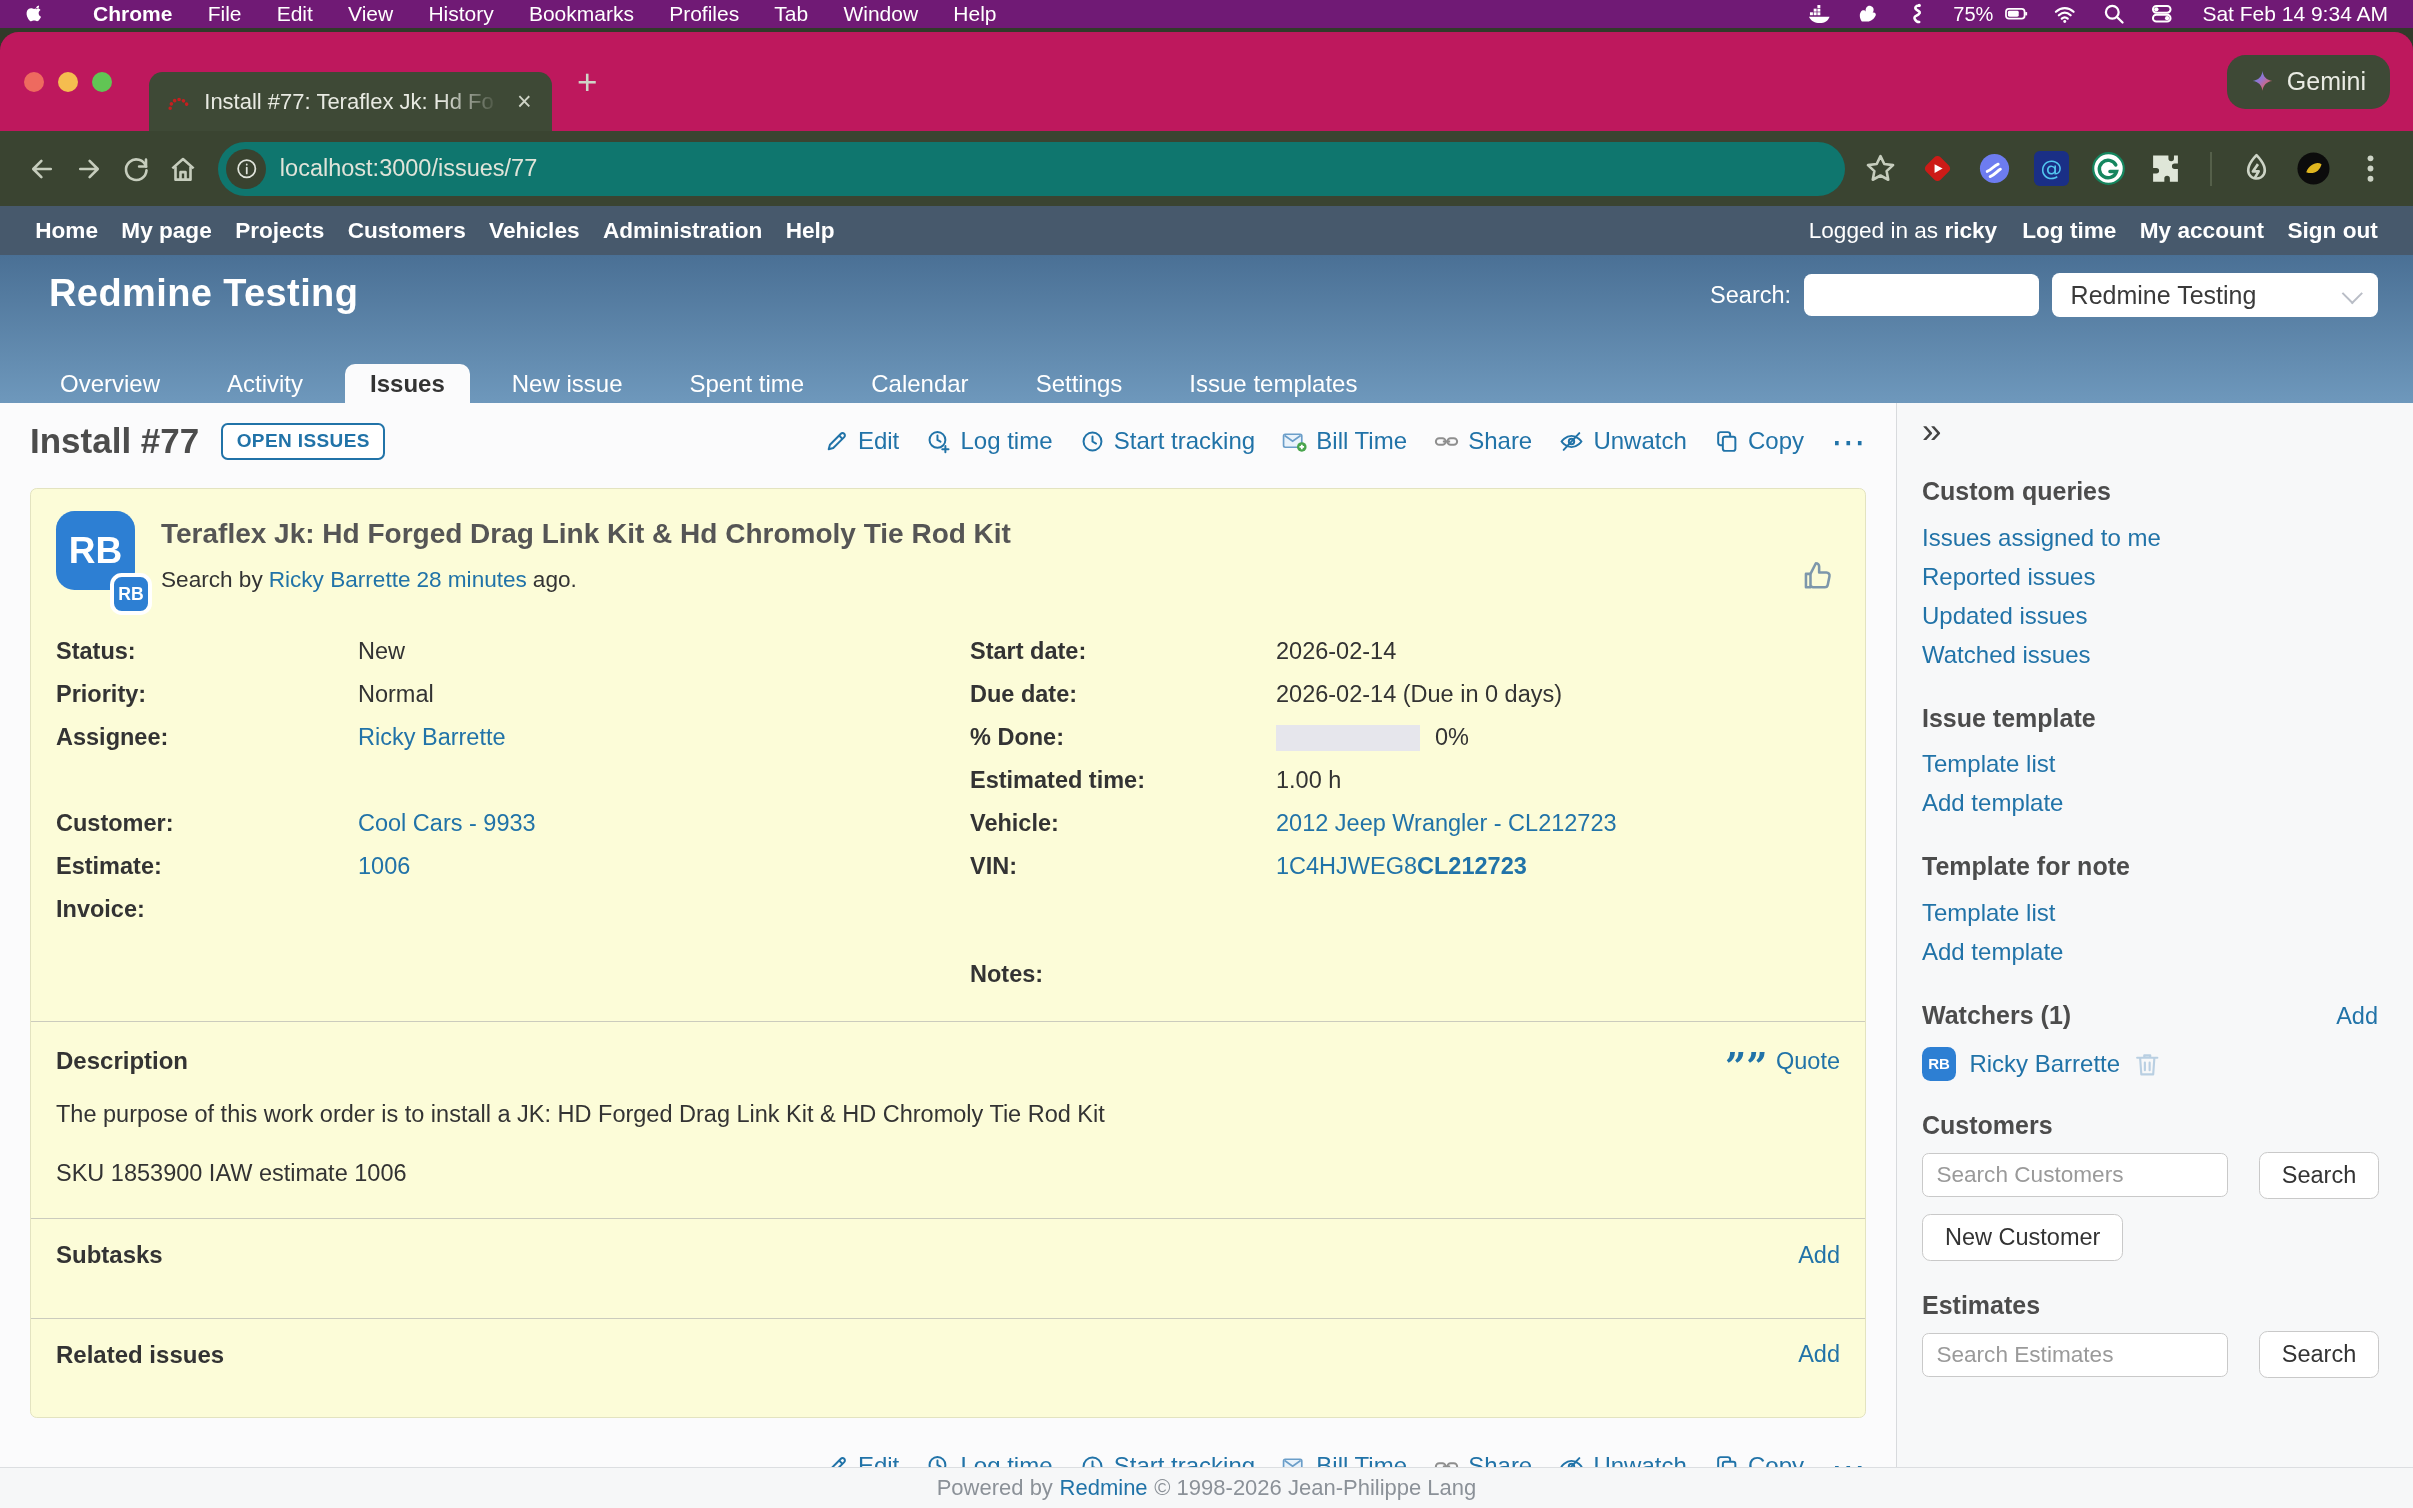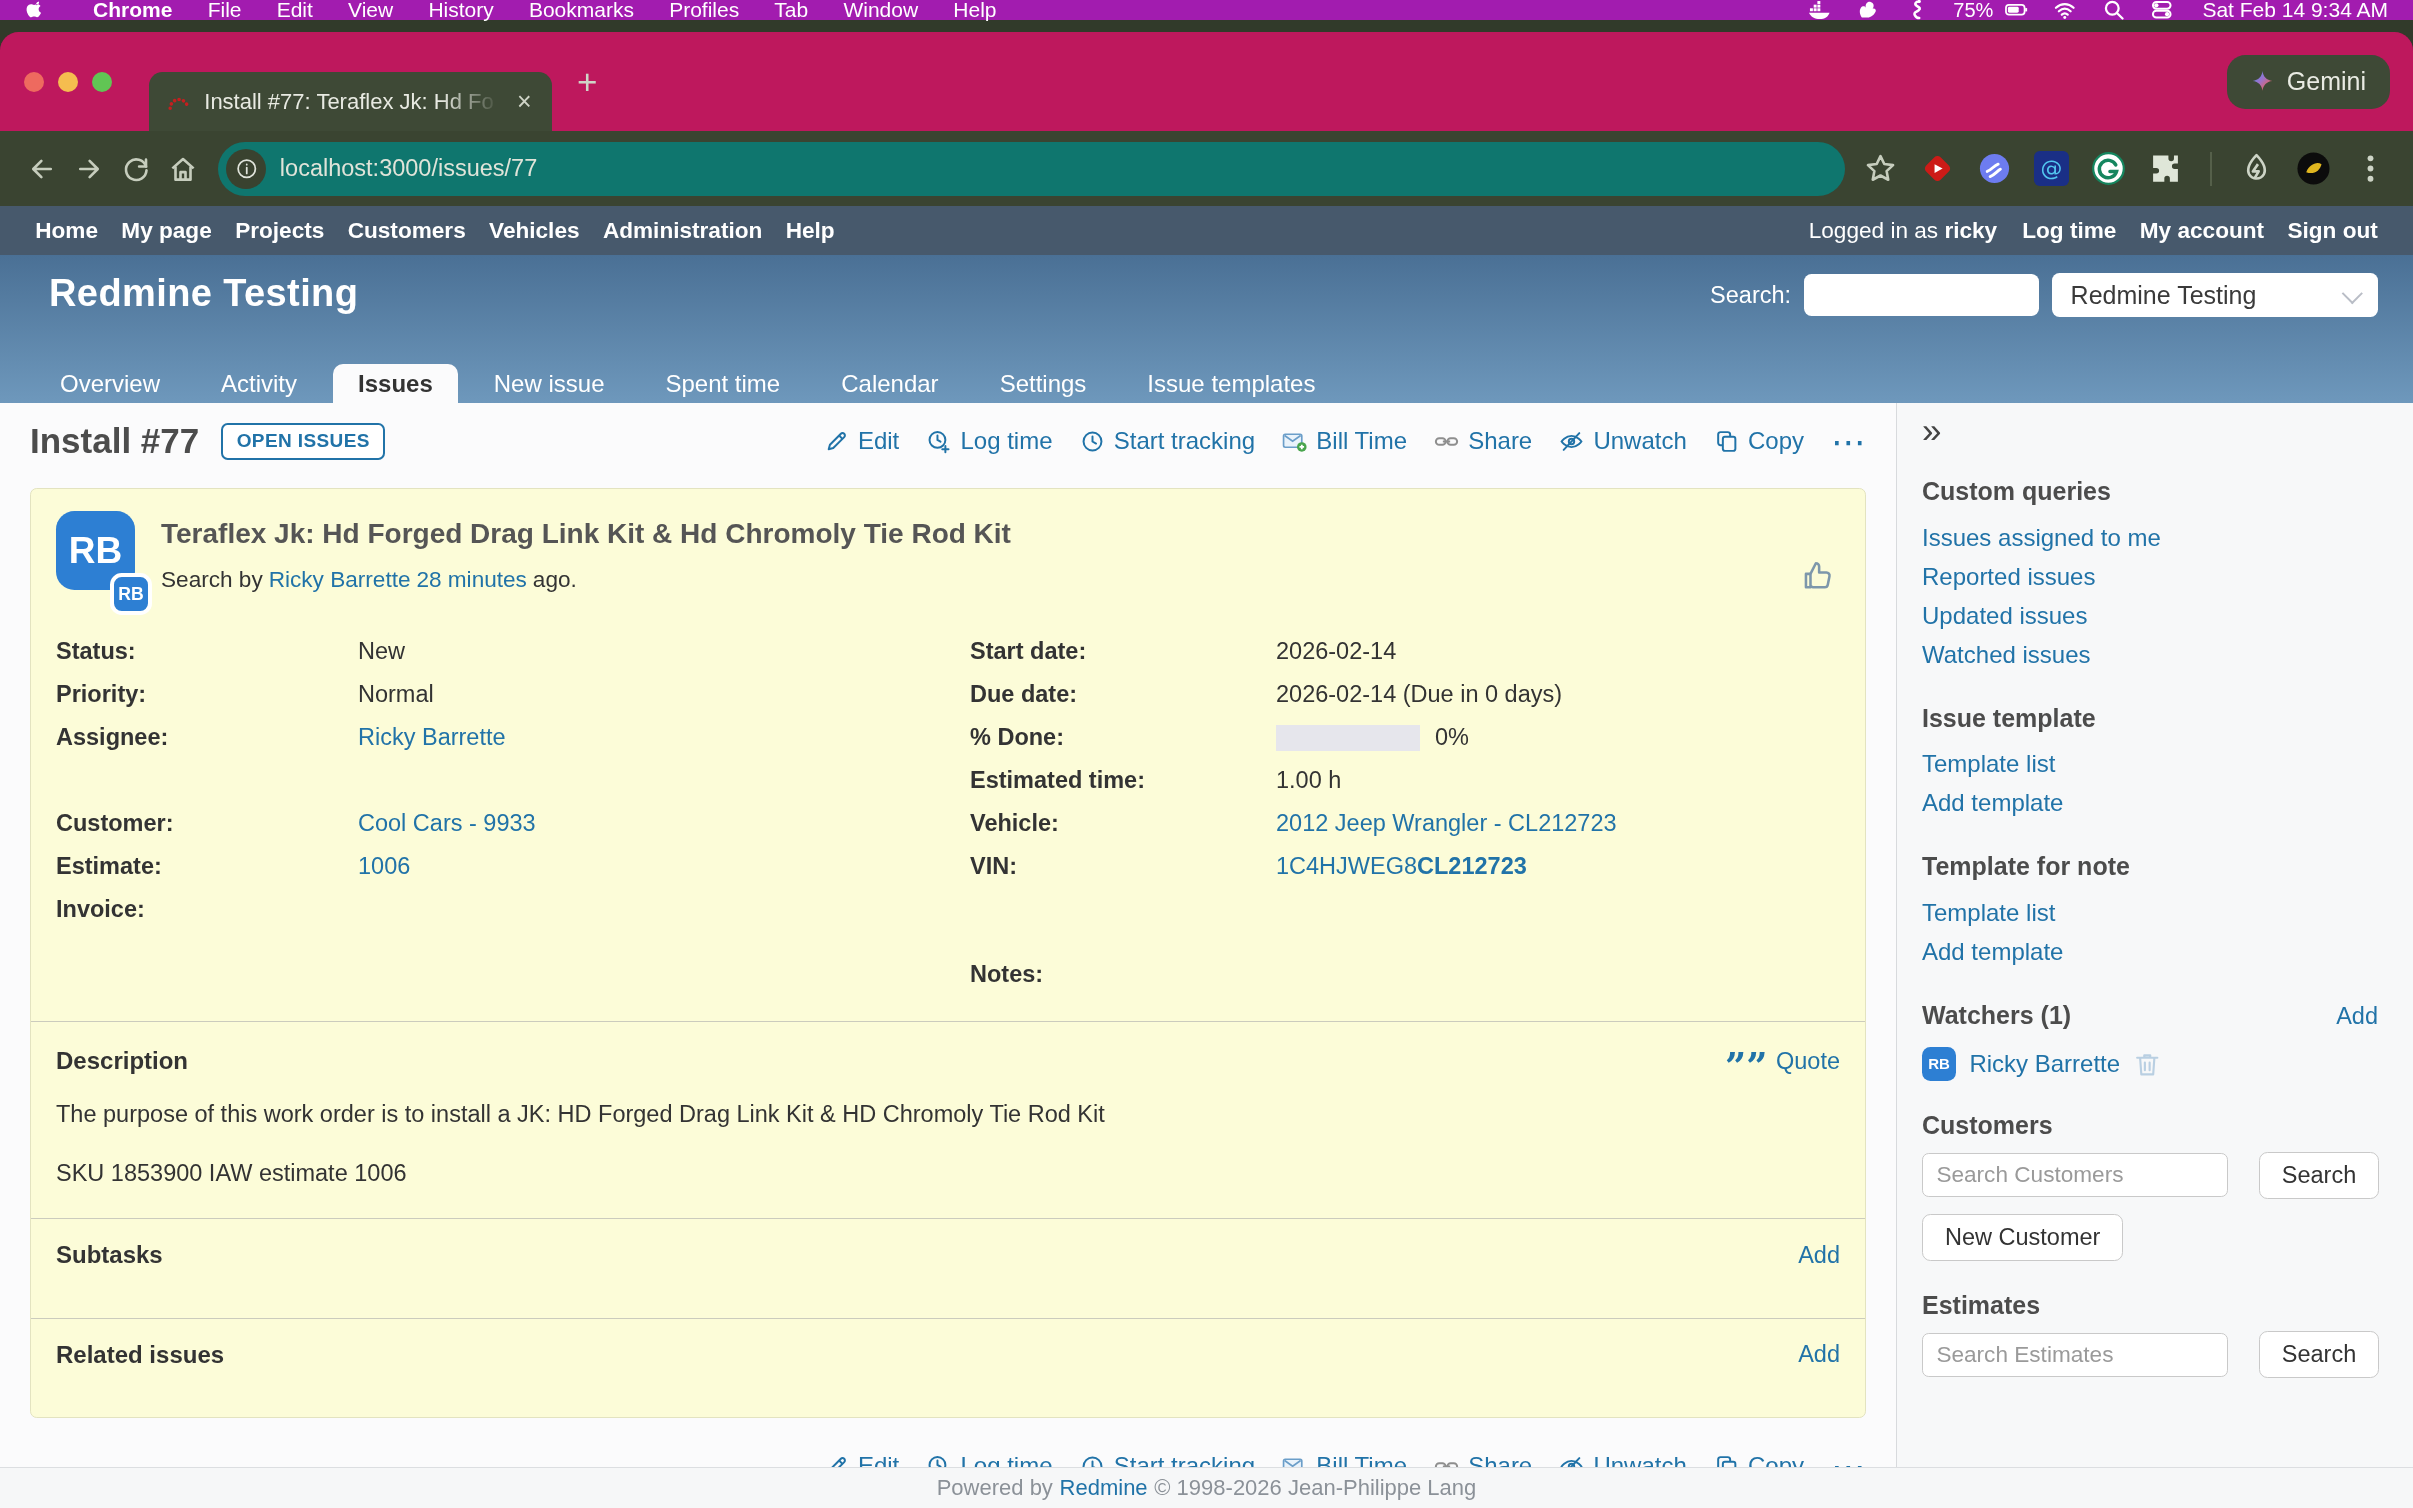--- a/index.html
+++ b/index.html
@@ -4,21 +4,21 @@
 <style>
   html,body{margin:0;padding:0;}
   body{width:2413px;height:1508px;overflow:hidden;background:#313a2a;
        font-family:"Liberation Sans","DejaVu Sans",sans-serif;color:#333;}
   a{text-decoration:none;cursor:pointer;}
   .lnk{color:#2173a8;}
   .icn{display:inline-flex;align-items:center;justify-content:center;}
   .icn svg{width:25px;height:25px;display:block;}
 
   
-  .menubar{height:20px;background:#a21caf;display:flex;align-items:center;
+  .menubar{height:28px;background:#701a75;display:flex;align-items:center;
            color:#fff;padding:0 25px;font-size:21px;}
   .menubar .apple svg{width:22px;height:22px;}
   .mb-menus{display:flex;align-items:center;margin-left:28.5px;}
   .mb-item{padding:0 17.6px;}
   .mb-item.bold{font-weight:bold;}
   .mb-right{margin-left:auto;display:flex;align-items:center;gap:25px;}
   .mb-right .icn svg{width:23.5px;height:23.5px;}
   .mb-batt{font-size:20px;margin-right:-13.4px;}
   .mb-clock{font-size:21px;margin-left:3.4px;white-space:nowrap;}
 
@@ -64,21 +64,21 @@
   .pageheader h1{position:absolute;left:49px;top:17px;margin:0;color:#fff;
                  font-size:38px;font-weight:600;letter-spacing:0.4px;}
   .searchrow{position:absolute;right:35px;top:18.4px;display:flex;align-items:center;gap:13.4px;
              color:#fff;font-size:23.5px;}
   .searchrow input{width:211px;height:42px;border:none;border-radius:7.5px;background:#fff;
                    font-size:22.6px;padding:0 11.7px;outline:none;}
   .projselect{width:289px;height:44px;background:#fff;border-radius:7.5px;display:flex;
               align-items:center;padding:0 18.4px;color:#3a3a3a;font-size:25px;}
   .chev{width:12.6px;height:12.6px;border-right:2.5px solid #b9bdc6;border-bottom:2.5px solid #b9bdc6;
         transform:rotate(45deg);margin-left:auto;margin-top:-5px;}
-  .tabrow{position:absolute;bottom:0;left:35px;display:flex;gap:11px;}
+  .tabrow{position:absolute;bottom:0;left:35px;display:flex;gap:17px;}
   .tab-item{height:39px;padding:0 25px;display:flex;align-items:center;color:#fff;
             font-size:24px;border-radius:10px 10px 0 0;}
   .tab-item.active{background:#fbfbfc;color:#333;font-weight:bold;}
 
   
   .contentwrap{flex:1;display:flex;background:#fbfbfc;overflow:hidden;}
   .main{flex:1;padding:10px 30px 0 30px;min-width:0;}
   .issue-header{display:flex;align-items:center;margin-top:8.4px;}
   .issue-header h2{margin:0;font-size:35px;color:#4c4c4c;}
   .badge{margin-left:22px;border:2.5px solid #2173a8;color:#2173a8;font-weight:bold;

